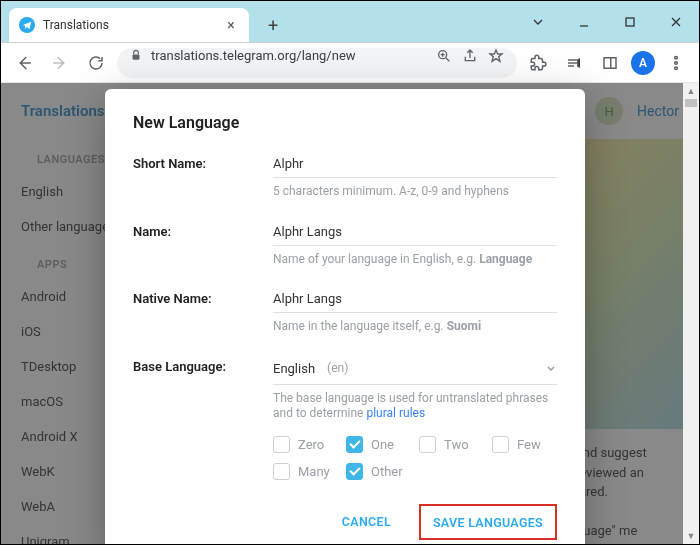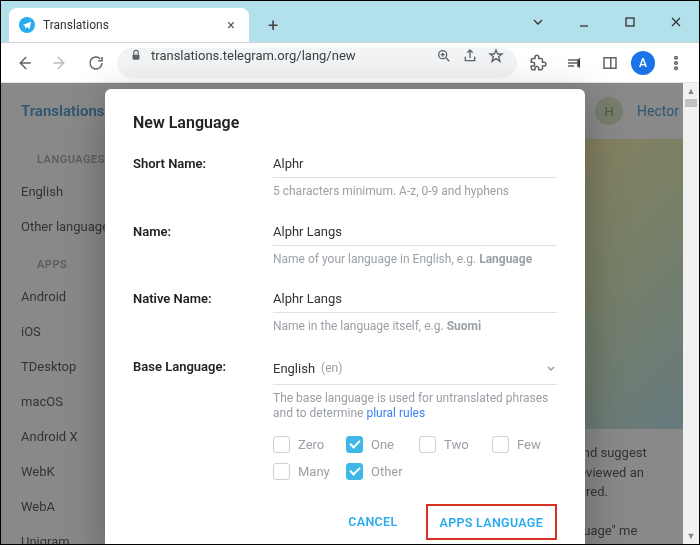--- a/index.html
+++ b/index.html
@@ -51,21 +51,21 @@
 .modal { position: absolute; left: 104px; top: 88px; width: 480px; background: #fff; border-radius: 6px; box-shadow: 0 10px 40px rgba(0,0,0,0.3); padding: 24px 28px 18px; }
 .modal h2 { font-size: 16px; font-weight: 600; color: #222; margin-bottom: 20px; }
 .field { display: flex; margin-bottom: 6px; }
 .field-label { width: 140px; text-align: left; padding-right: 18px; font-size: 13px; font-weight: 600; color: #222; padding-top: 4px; }
 .field-body { flex: 1; }
 .field-input { width: 100%; border: none; border-bottom: 1px solid #e0e0e0; padding: 4px 0 6px; font-size: 13px; color: #333; outline: none; background: transparent; }
 .field-hint { font-size: 12px; color: #9aa0a6; margin: 6px 0 14px; line-height: 1.3; }
 .field-hint a { color: #3b82f6; text-decoration: none; }
 .select-row { display: flex; align-items: center; border-bottom: 1px solid #e0e0e0; padding: 4px 0 6px; }
 .select-val { font-size: 13px; color: #333; }
-.select-sub { font-size: 12px; color: #9aa0a6; margin-left: 6px; }
+.select-sub { font-size: 12px; color: #9aa0a6; margin-left: 12px; }
 .select-caret { margin-left: auto; color: #9aa0a6; }
 .checks { display: grid; grid-template-columns: repeat(4, 1fr); gap: 10px 8px; margin-top: 4px; margin-bottom: 10px; }
 .check { display: flex; align-items: center; gap: 8px; font-size: 13px; color: #9aa0a6; }
 .cbox { width: 17px; height: 17px; border: 1.5px solid #d0d0d0; border-radius: 3px; display: flex; align-items: center; justify-content: center; }
 .cbox.checked { background: #3fb8e8; border-color: #3fb8e8; }
 .cbox.checked::after { content: ""; width: 4px; height: 8px; border: solid #fff; border-width: 0 2px 2px 0; transform: rotate(45deg); margin-top: -2px; }
 .modal-actions { display: flex; justify-content: flex-end; gap: 14px; margin-top: 14px; }
 .mbtn { padding: 10px 14px; font-size: 12.5px; font-weight: 600; color: #2aabee; background: transparent; border: none; cursor: pointer; letter-spacing: 0.3px; }
 .highlight { border: 2.5px solid #d93025; padding: 6px 10px; }
 </style>
@@ -285,16 +285,16 @@
             <span class="cbox checked"></span>
             <span>Other</span>
           </label>
       </div>
     </div>
   </div>
 
   <div class="modal-actions">
     <button class="mbtn">CANCEL</button>
     <span class="highlight">
-      <button class="mbtn" style="padding:2px 2px">APPS LANGUAGE</button>
+      <button class="mbtn" style="padding:2px 2px">SAVE LANGUAGES</button>
     </span>
   </div>
 </div>
 
 </body></html>

